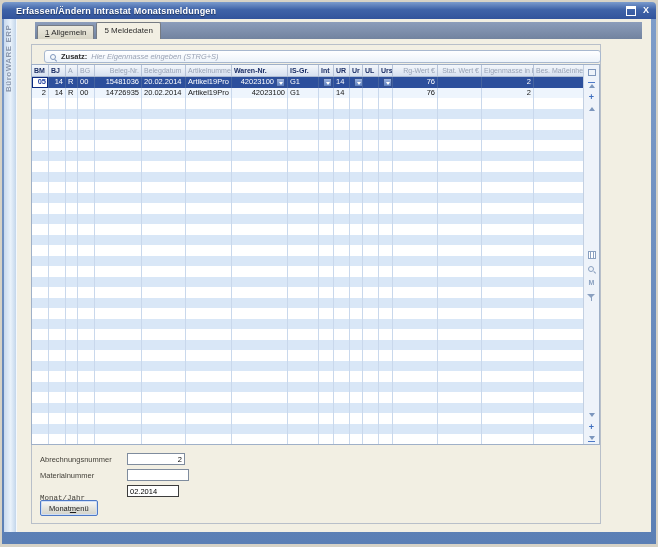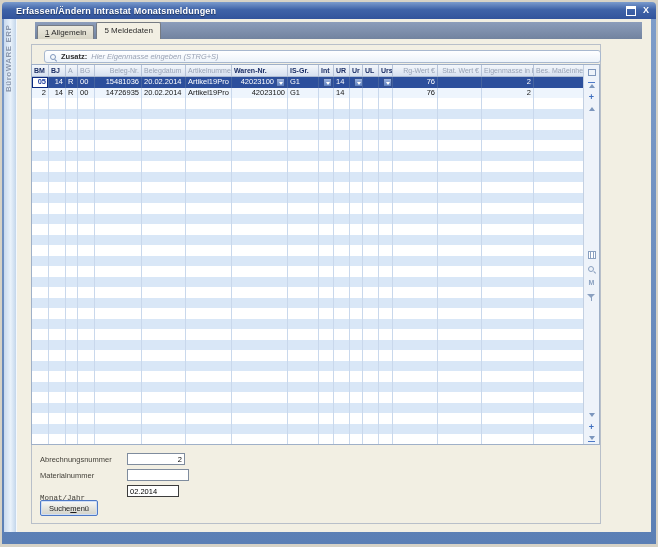--- a/index.html
+++ b/index.html
@@ -1001,17 +1001,17 @@
 
       <span class="fldlabel lab-abrech">Abrechnungsnummer</span>
       <input class="fldinput fld-abrech" value="2" style="">
 
       <span class="fldlabel lab-material">Materialnummer</span>
       <input class="fldinput fld-material" value="" style="">
 
       <span class="fldlabel lab-monat">Monat/Jahr</span>
       <input class="fldinput fld-monat" value="02.2014" style="">
 
-      <button class="zbtn"><span>Suche</span><span class="mn">m</span><span>enü</span></button>
+      <button class="zbtn"><span>Monat</span><span class="mn">m</span><span>enü</span></button>
 
     </div>
   </div>
 </div>
 
 </body></html>

